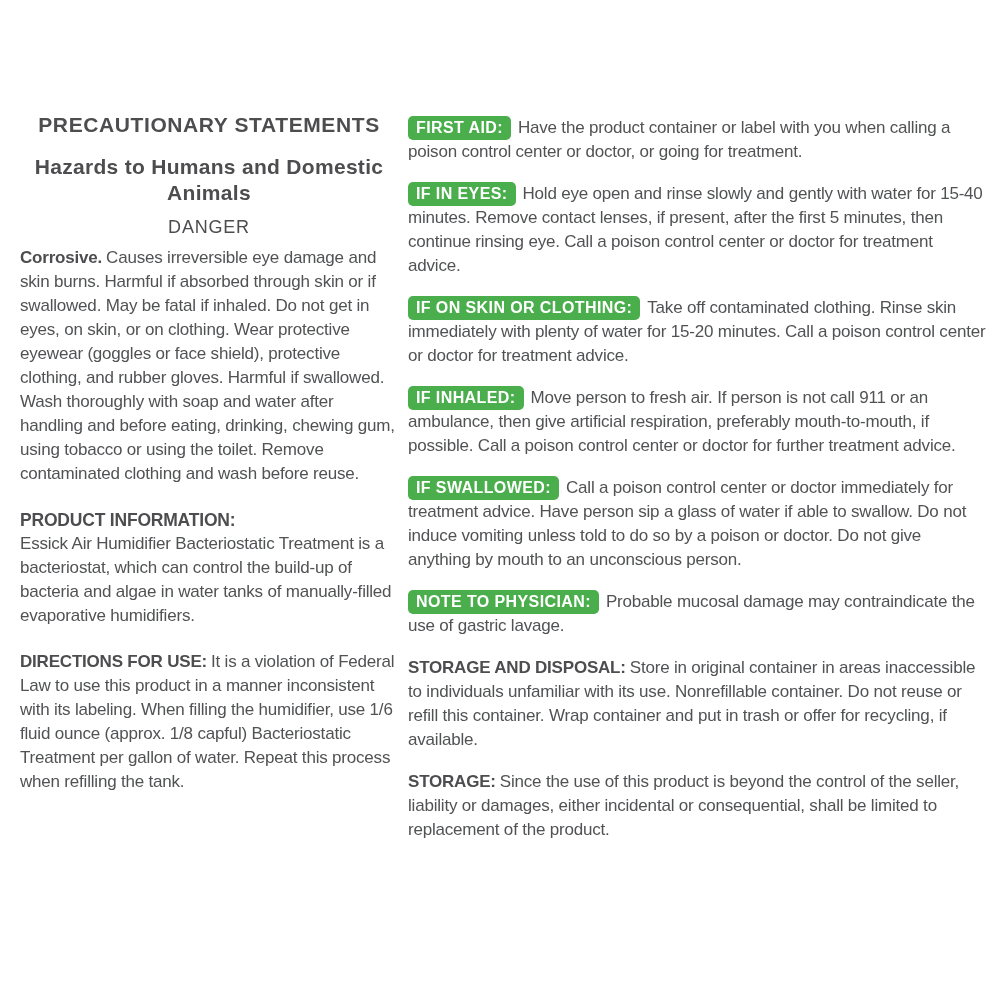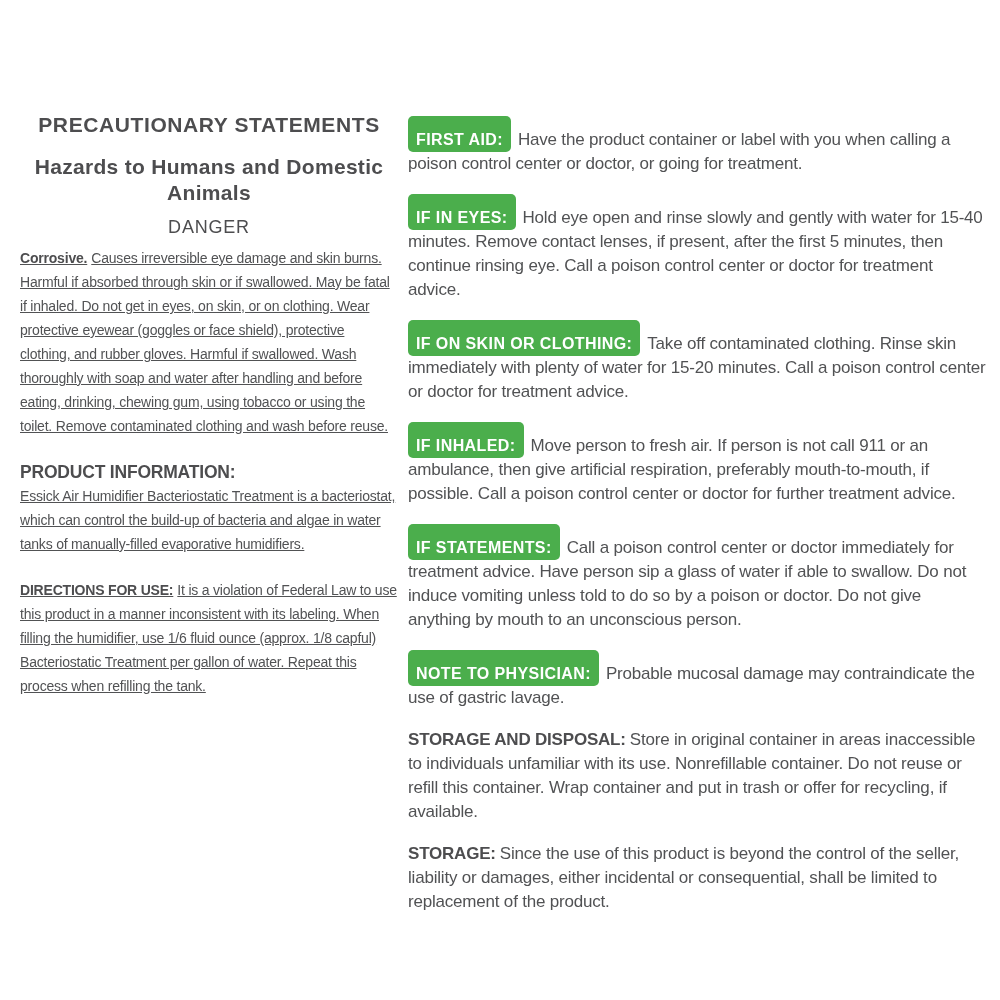--- a/index.html
+++ b/index.html
@@ -41,25 +41,24 @@
   .h-signal {
     text-align: center;
     font-size: 18px;
     line-height: 22px;
     font-weight: normal;
     letter-spacing: 0.8px;
     color: #4d4d4f;
     margin: 0 0 8px 0;
   }
   .para {
-    font-size: 14px;
+    font-size: 17px;
     line-height: 24px;
     letter-spacing: -0.2px;
     margin: 0 0 22px 0;
-    text-decoration: underline;
   }
   .para:last-child { margin-bottom: 16px; }
   .lead-bold {
     font-weight: bold;
     color: #4d4d4f;
     margin-right: 4px;
   }
   .block-heading {
     font-size: 17.5px;
     line-height: 24px;
@@ -76,21 +75,21 @@
   }
   .section:last-child { margin-bottom: 0; }
   .badge {
     display: inline-block;
     background: #4bae4c;
     color: #ffffff;
     font-weight: bold;
     font-size: 16px;
     line-height: 19px;
     letter-spacing: 0.4px;
-    padding: 14px 8px 3px 8px;
+    padding: 2px 8px 3px 8px;
     border-radius: 5px;
     margin-right: 7px;
     vertical-align: baseline;
   }
 </style>
 </head>
 <body>
 
 <div class="label-sheet">
 
@@ -114,21 +113,21 @@
   <div class="col-right">
 
     <p class="section"><span class="badge">FIRST AID:</span><span>Have the product container or label with you when calling a poison control center or doctor, or going for treatment.</span></p>
 
     <p class="section"><span class="badge">IF IN EYES:</span><span>Hold eye open and rinse slowly and gently with water for 15-40 minutes. Remove contact lenses, if present, after the first 5 minutes, then continue rinsing eye. Call a poison control center or doctor for treatment advice.</span></p>
 
     <p class="section"><span class="badge">IF ON SKIN OR CLOTHING:</span><span>Take off contaminated clothing. Rinse skin immediately with plenty of water for 15-20 minutes. Call a poison control center or doctor for treatment advice.</span></p>
 
     <p class="section"><span class="badge">IF INHALED:</span><span>Move person to fresh air. If person is not call 911 or an ambulance, then give artificial respiration, preferably mouth-to-mouth, if possible. Call a poison control center or doctor for further treatment advice.</span></p>
 
-    <p class="section"><span class="badge">IF STATEMENTS:</span><span>Call a poison control center or doctor immediately for treatment advice. Have person sip a glass of water if able to swallow. Do not induce vomiting unless told to do so by a poison or doctor. Do not give anything by mouth to an unconscious person.</span></p>
+    <p class="section"><span class="badge">IF SWALLOWED:</span><span>Call a poison control center or doctor immediately for treatment advice. Have person sip a glass of water if able to swallow. Do not induce vomiting unless told to do so by a poison or doctor. Do not give anything by mouth to an unconscious person.</span></p>
 
     <p class="section"><span class="badge">NOTE TO PHYSICIAN:</span><span>Probable mucosal damage may contraindicate the use of gastric lavage.</span></p>
 
     <p class="section"><span class="lead-bold">STORAGE AND DISPOSAL:</span><span>Store in original container in areas inaccessible to individuals unfamiliar with its use. Nonrefillable container. Do not reuse or refill this container. Wrap container and put in trash or offer for recycling, if available.</span></p>
 
     <p class="section"><span class="lead-bold">STORAGE:</span><span>Since the use of this product is beyond the control of the seller, liability or damages, either incidental or consequential, shall be limited to replacement of the product.</span></p>
 
   </div>
 </div>
 

